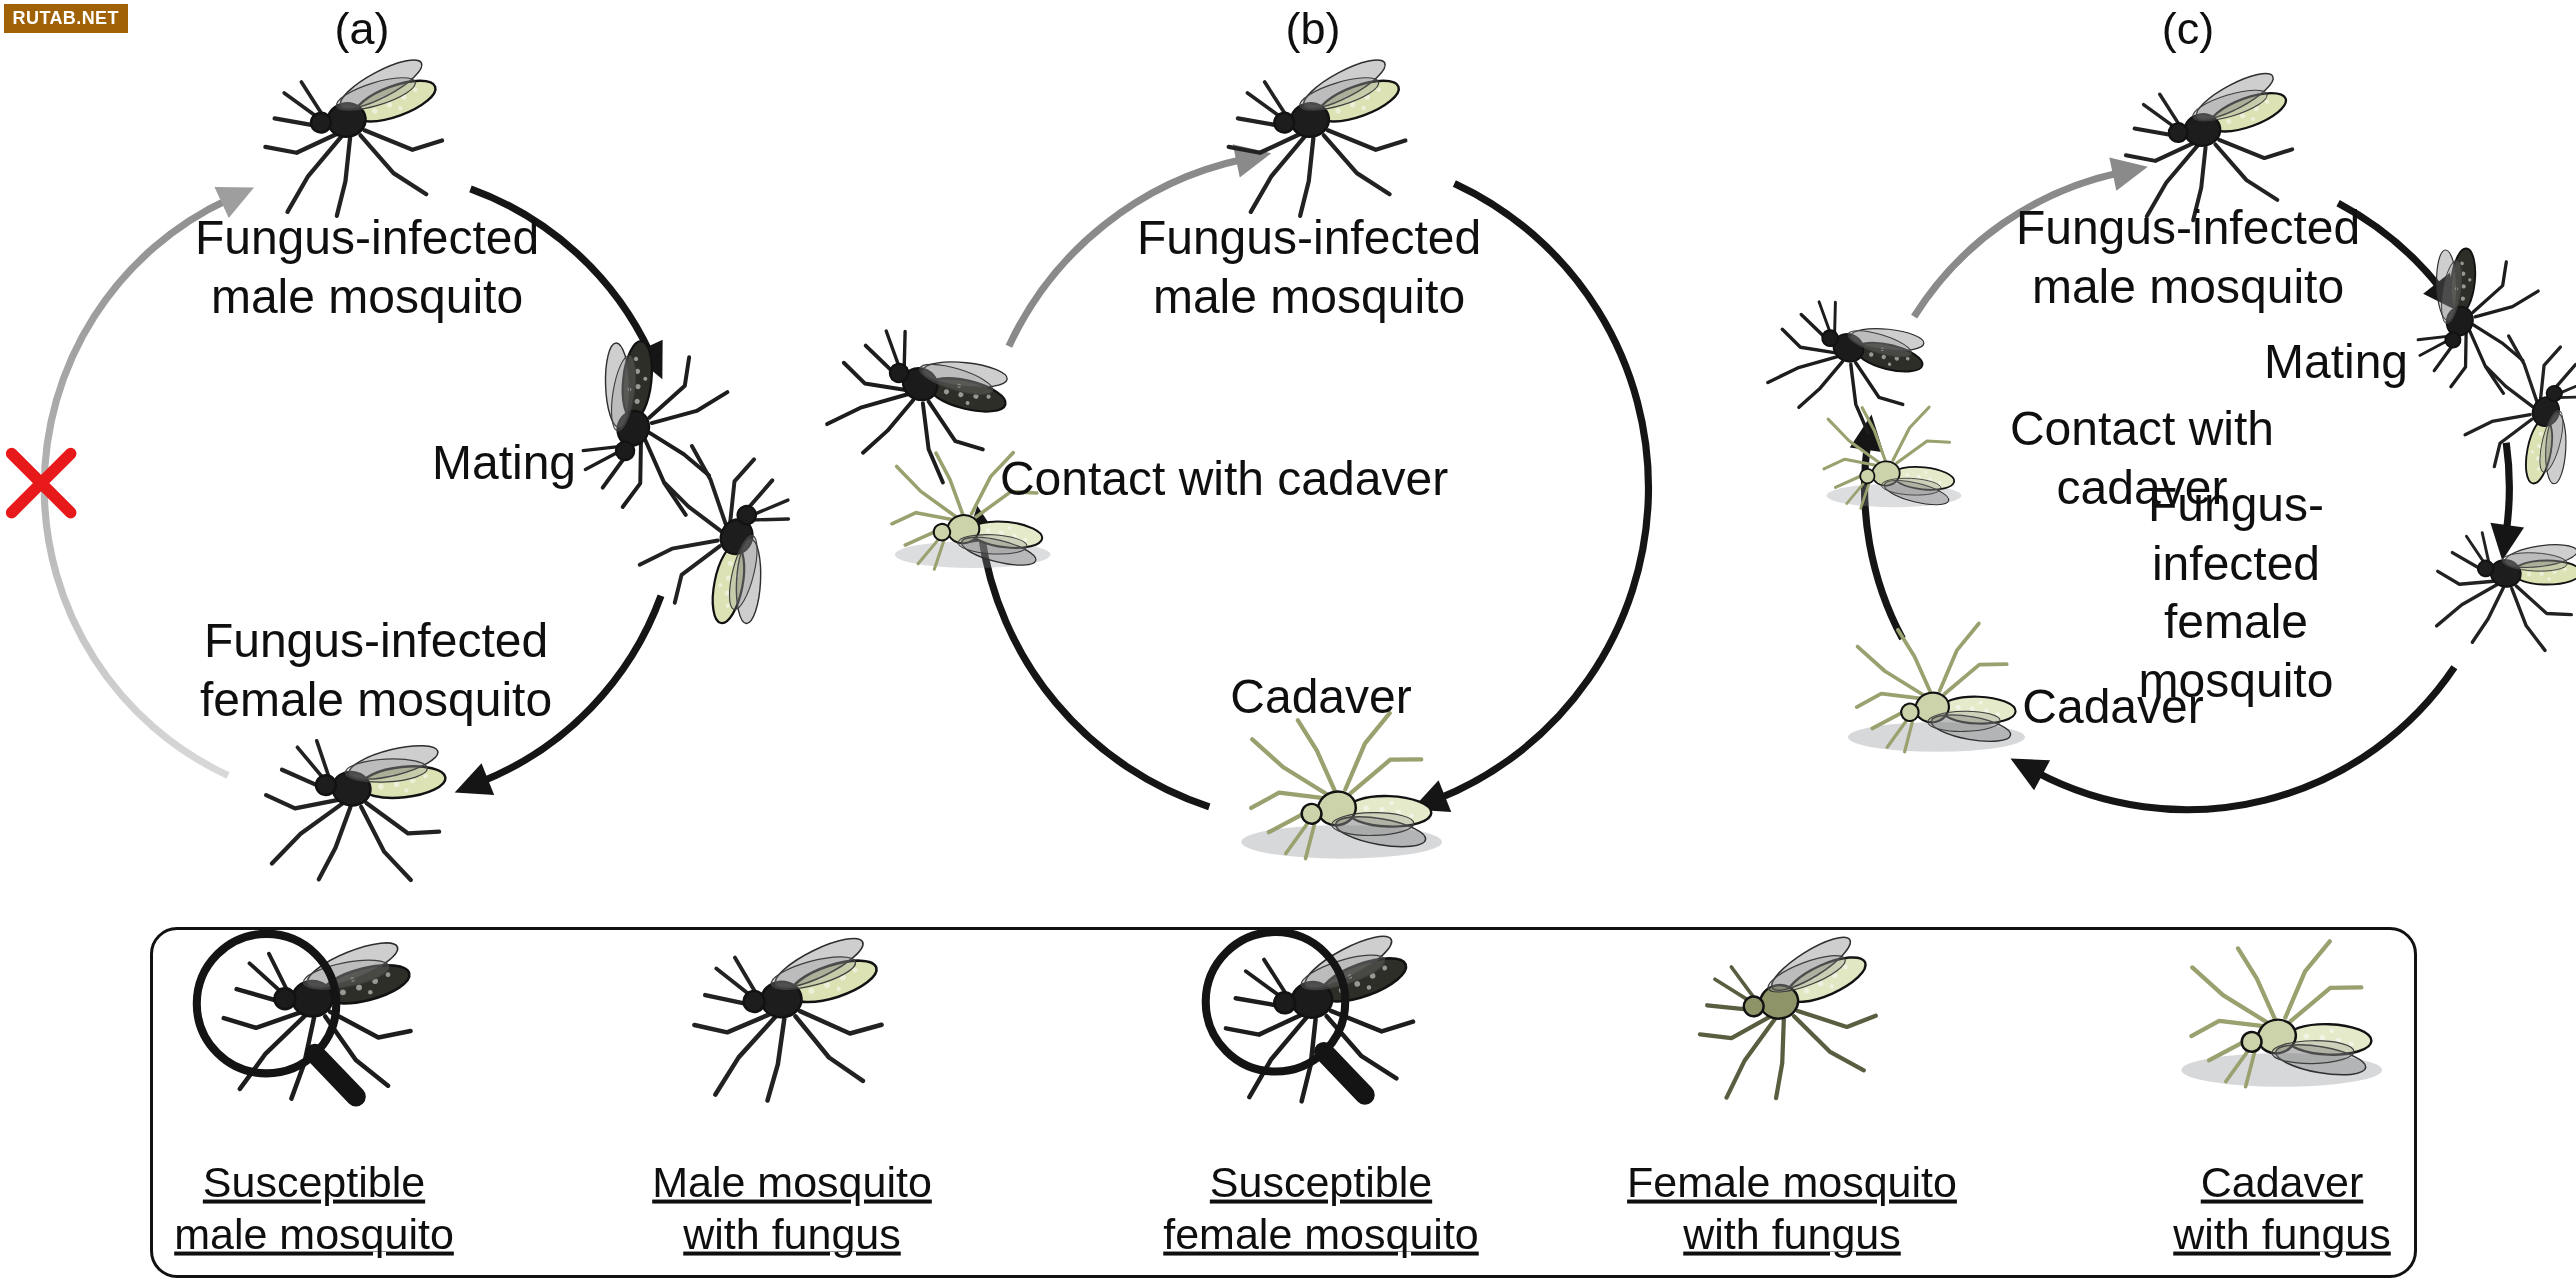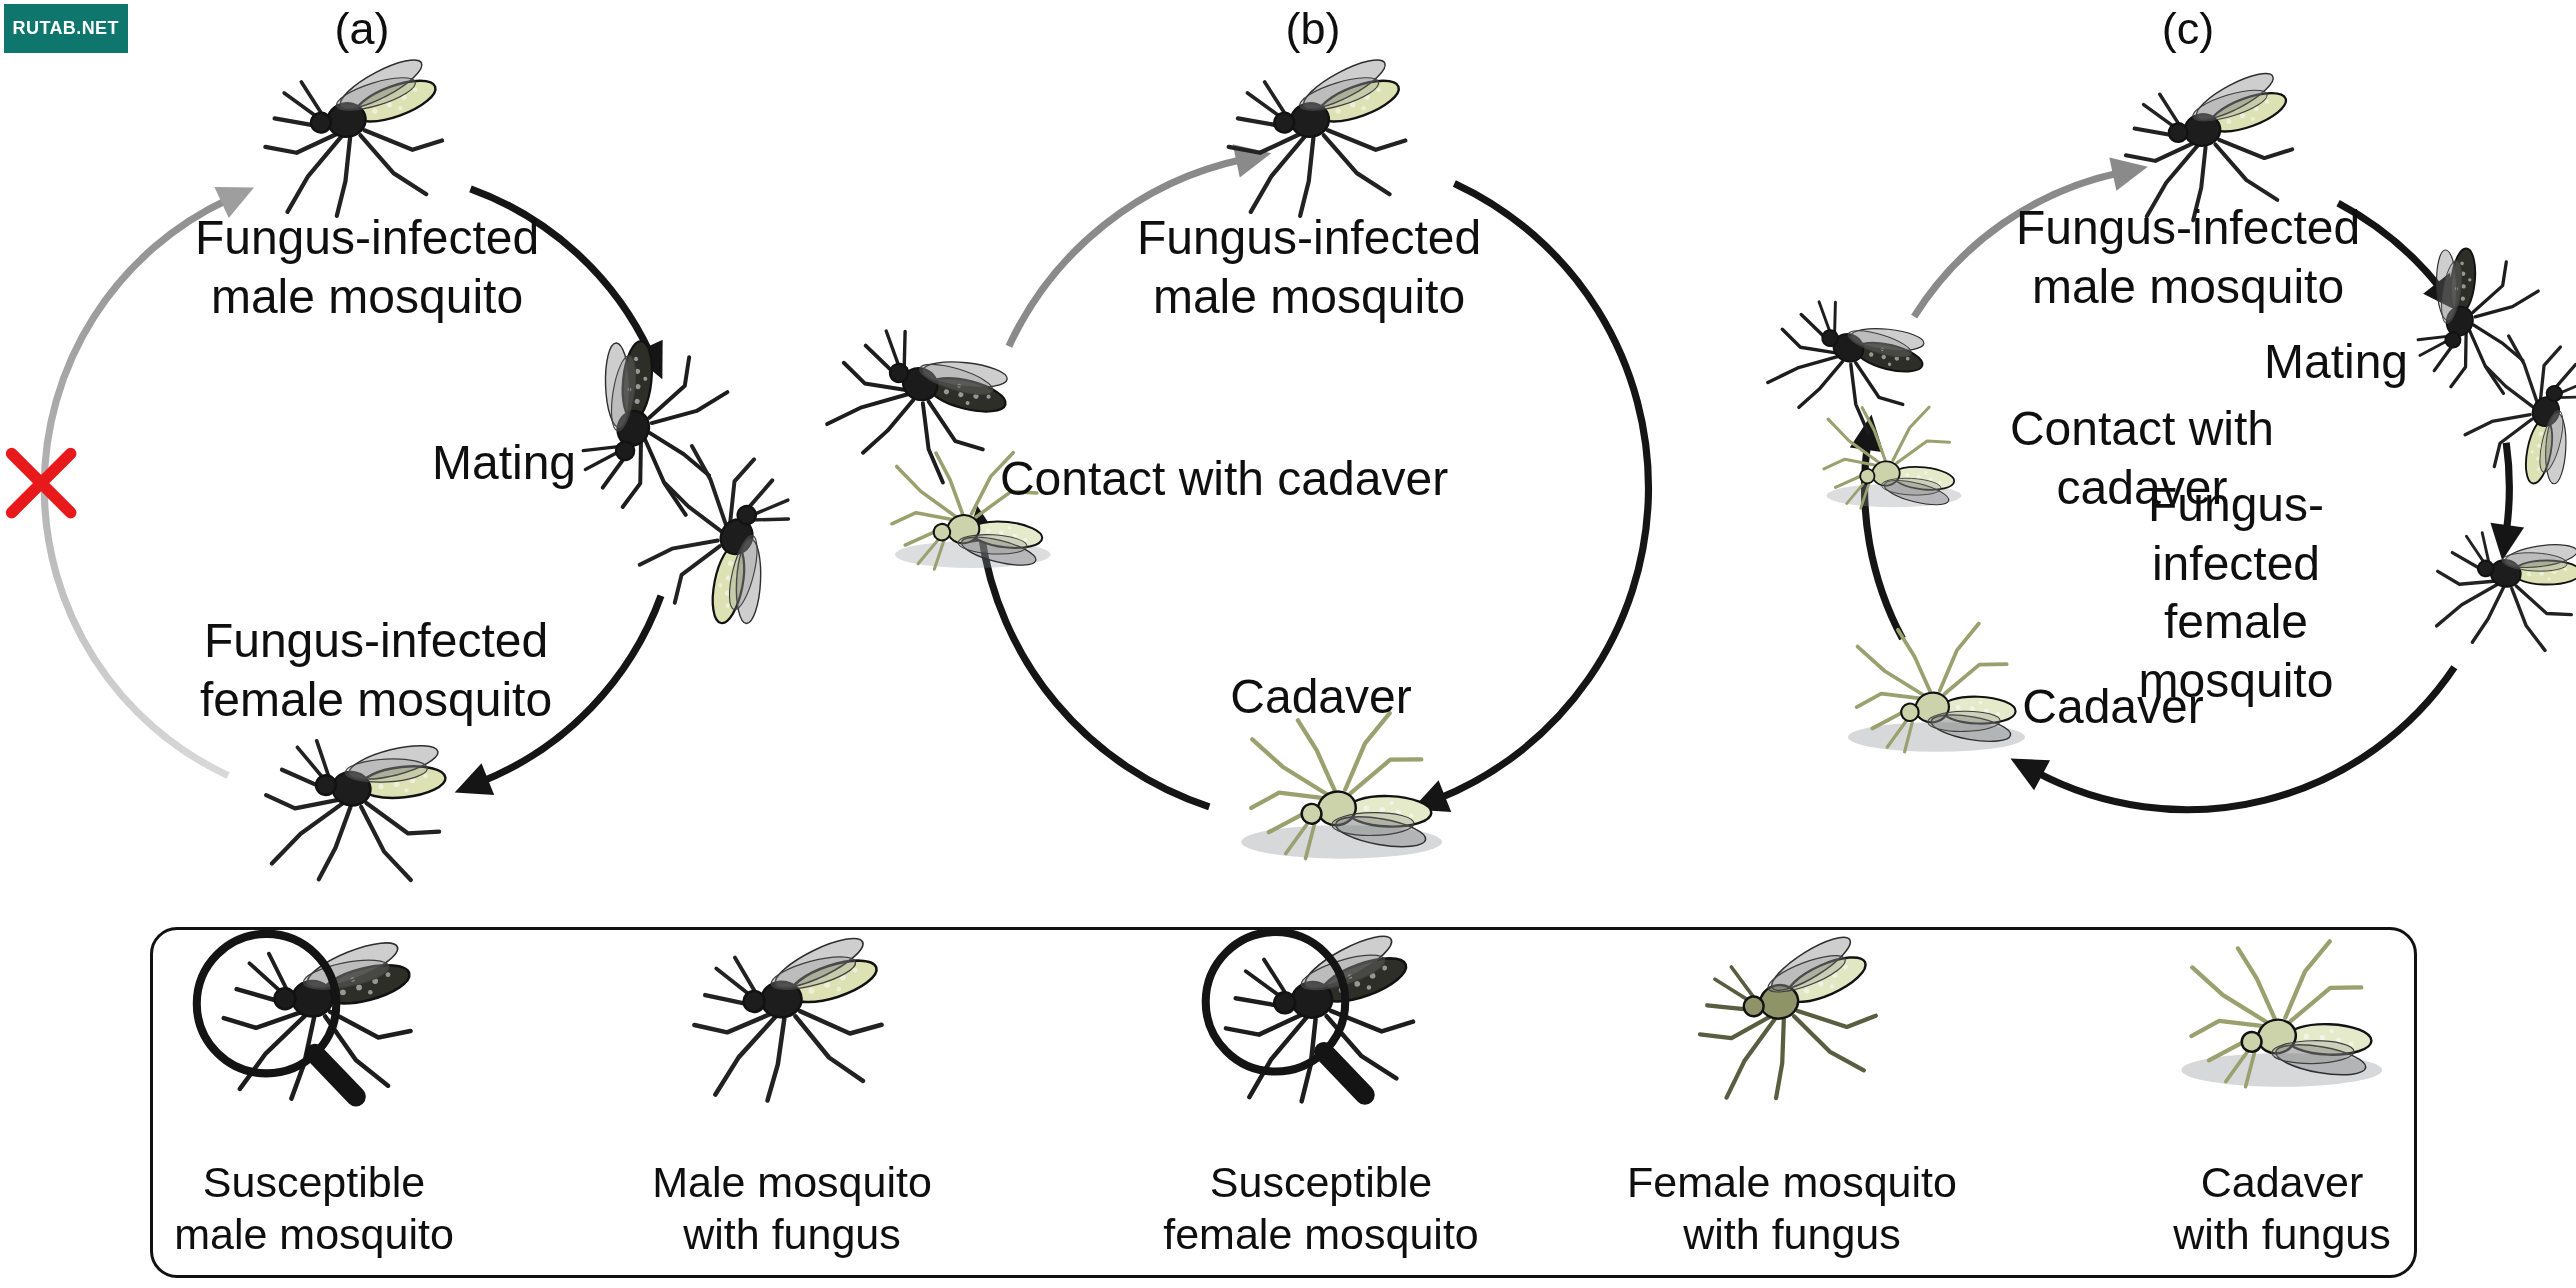--- a/index.html
+++ b/index.html
@@ -2,23 +2,23 @@
 <html style="font-size:14.3px"><head>
 <meta charset="utf-8">
 <style>
   html,body{margin:0;padding:0;background:#e9e9e9;}
   .canvas{position:relative;width:2576px;height:1289px;background:#ffffff;
           font-family:"Liberation Sans",sans-serif;overflow:hidden;}
   .canvas > svg{position:absolute;left:0;top:0;}
   .lbl{position:absolute;transform:translate(-50%,-50%);white-space:pre-line;
        text-align:center;color:#0f0f0f;font-size:48px;line-height:1.22;}
   .panel-letter{font-size:45px;}
-  .legend-label{font-size:43px;}
-  .wm{position:absolute;left:3.6px;top:3.6px;background:#0f766e;color:#ffffff;
-      font-size:18px;font-weight:bold;padding:14px 9px;letter-spacing:0.4px;}
+  .legend-label{font-size:43px;text-decoration:underline;}
+  .wm{position:absolute;left:3.6px;top:3.6px;background:#a16207;color:#ffffff;
+      font-size:18px;font-weight:bold;padding:4px 9px;letter-spacing:0.4px;}
   .legend-box{position:absolute;left:150px;top:927px;width:2267px;height:351px;
       border:3.1px solid #111;border-radius:27px;box-sizing:border-box;}
   
   .v-dark{--bodyc:#1b1b1b;--abd:#2e2e28;--leg:#1d1d1d;}
   .v-fung{--bodyc:#1d1d1d;--abd:#dce2b4;--leg:#222222;}
   .v-pale{--bodyc:#8f9468;--abd:#e1e6c3;--leg:#5a5e40;}
 </style>
 </head>
 <body>
 

